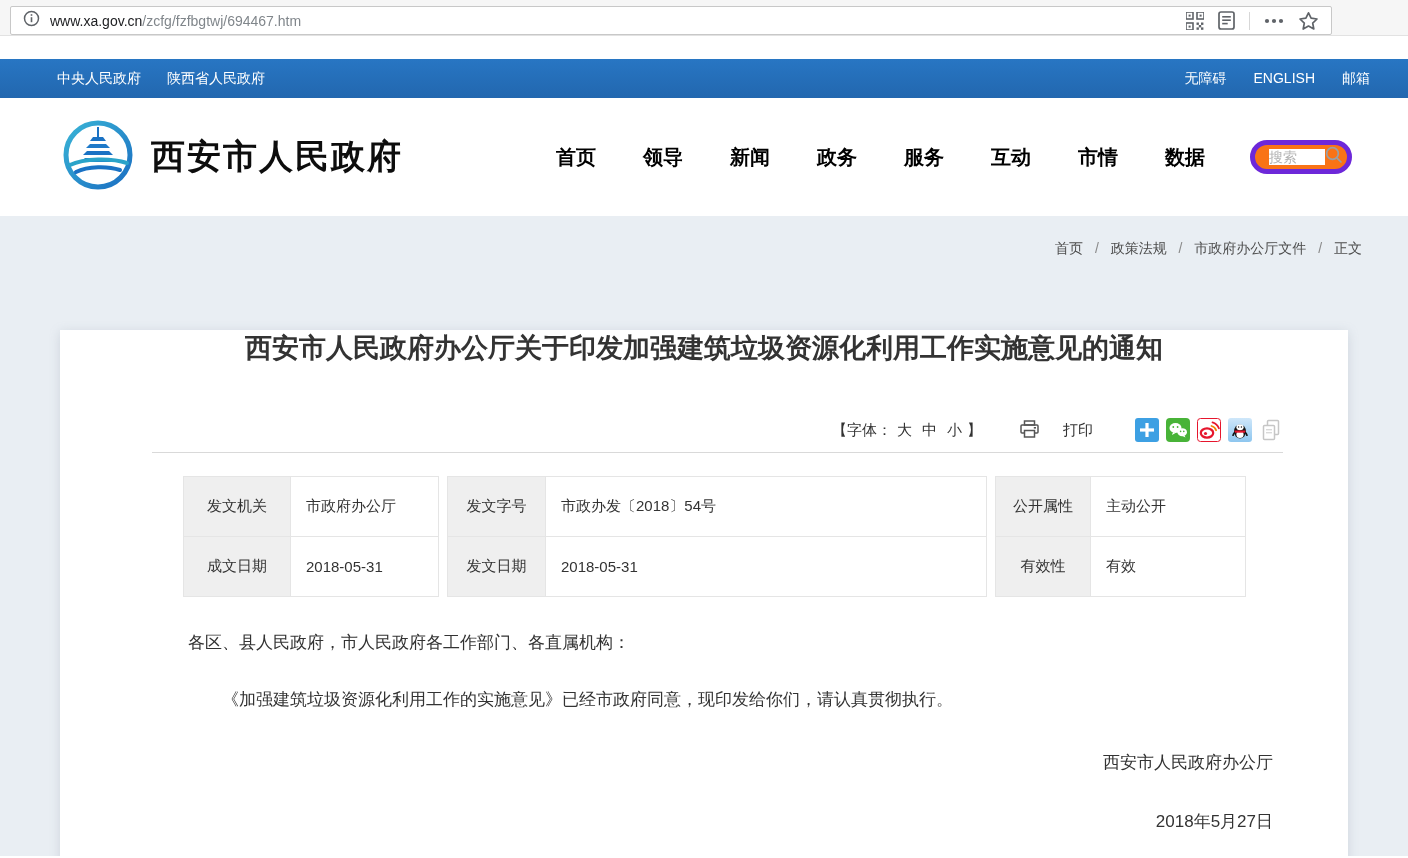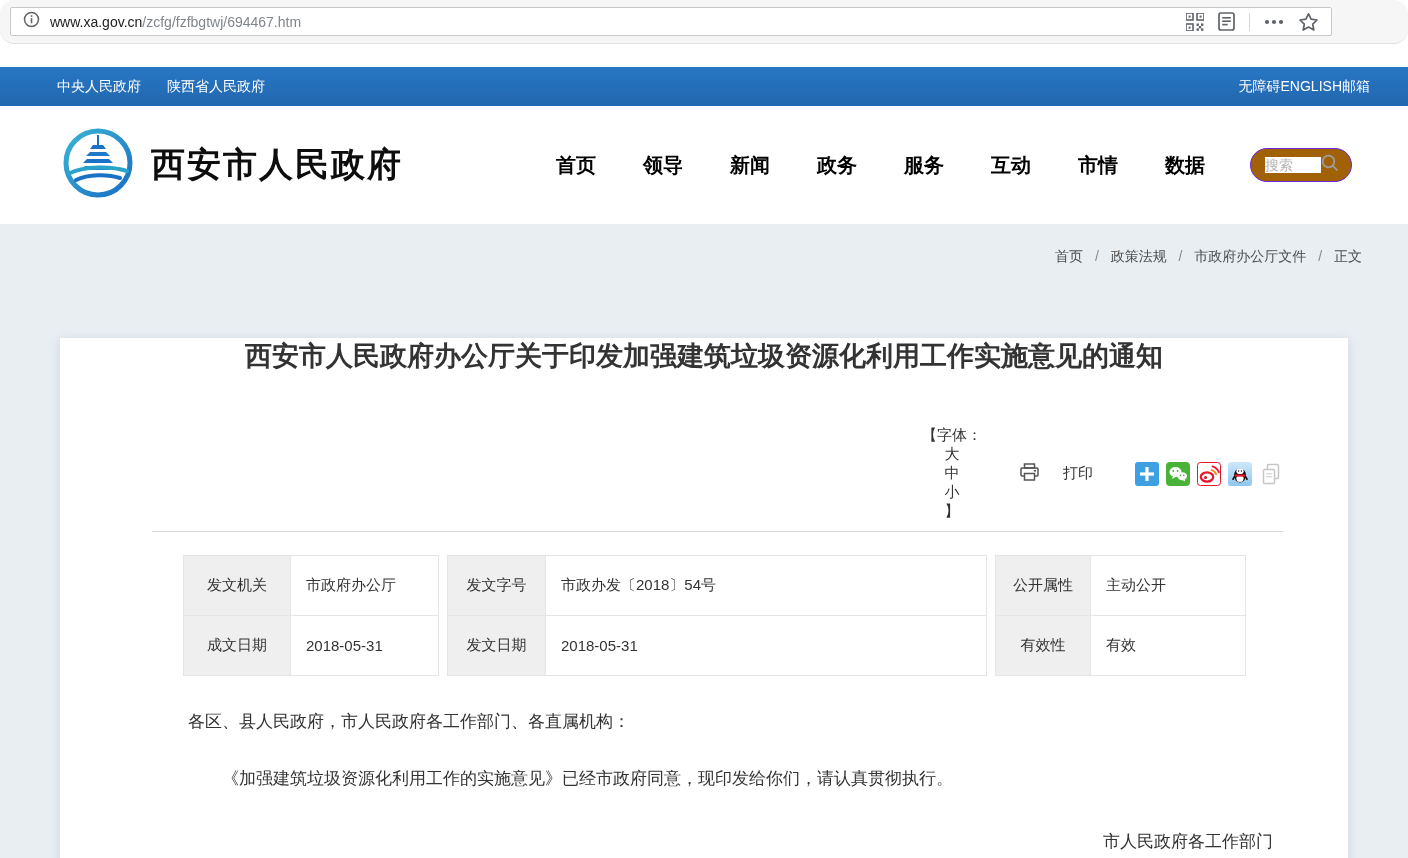--- a/index.html
+++ b/index.html
@@ -1,66 +1,66 @@
 <!DOCTYPE html>
 <html><head>
 <meta charset="utf-8">
 <style>
   * { box-sizing: border-box; margin: 0; padding: 0; }
   html,body { width:1408px; height:858px; overflow:hidden; }
   body { font-family:"Liberation Sans","DejaVu Sans",sans-serif; background:#fff; }
 
   
-  .browser-bar { height:44px; background:#f6f6f6; border-bottom:1px solid #e2e2e2;
-                 display:flex; align-items:center; padding:0 10px;border-radius:14px; }
+  .browser-bar { height:36px; background:#f6f6f6; border-bottom:1px solid #e2e2e2;
+                 display:flex; align-items:flex-end; padding:0 10px; }
   .address-field { flex:0 0 auto; width:1322px; height:29px; background:#fff;
                    border:1px solid #c8c8c8; border-radius:2px; display:flex;
                    align-items:center; padding:0 12px; }
   .url-text { font-size:14px; margin-left:10px; white-space:nowrap; flex:1; cursor:text; }
   .url-domain { color:#202124; }
   .url-path { color:#80868b; }
   .chrome-icons { display:flex; align-items:center; gap:14px; }
   .chrome-sep { width:1px; height:18px; background:#d7d7d7; }
   .chrome-icons svg { display:block; }
 
   
   .gap-strip { height:23px; background:#fff; }
   .topbar { height:39px; background:linear-gradient(#2876c3,#2267af); display:flex;
             align-items:center; padding:0 38px 0 57px; color:#fff; font-size:14px; }
   .topbar a { color:#fff; text-decoration:none; cursor:pointer; }
   .topbar .left { display:flex; gap:26px; }
-  .topbar .right { margin-left:auto; display:flex; }
+  .topbar .right { margin-left:auto; display:flex; gap:27px; }
 
   
   .site-header { height:118px; background:#fff; display:flex; align-items:center;
                  padding:0 56px 0 60px; }
   .logo { display:flex; align-items:center; gap:15px; }
   .logo-name { font-size:34px; font-weight:700; color:#0d0d0d; letter-spacing:2px; line-height:1.1; }
   .logo-domain { font-size:15px; font-weight:700; color:#1a1a1a; letter-spacing:7px; margin-top:7px; }
   .main-nav { display:flex; gap:47px; margin-left:auto; margin-right:45px; }
   .main-nav span { font-size:20px; font-weight:700; color:#000; cursor:pointer; white-space:nowrap; }
-  .search-pill { width:102px; height:34px; border:1px solid #6d28d9; border-radius:17px;
-                 display:flex; align-items:center; padding:0 10px 0 14px; background:#a16207; }
+  .search-pill { width:102px; height:34px; border:5px solid #6d28d9; border-radius:17px;
+                 display:flex; align-items:center; padding:0 10px 0 14px; background:#f97316; }
   .search-pill input { border:none; outline:none; width:56px; font-size:14px; color:#777; }
   .search-pill input::placeholder { color:#b3b3b3; }
 
   
   .content-zone { height:640px; background:#e9eef3; overflow:hidden; }
   .breadcrumb { text-align:right; padding:24px 46px 0 0; font-size:14px; color:#4d4d4d; }
   .breadcrumb .crumb { cursor:pointer; }
   .breadcrumb .sep { color:#8a8a8a; margin:0 8px; }
 
   .card { margin:13px 60px 0; background:#fff; height:700px;
           box-shadow:0 2px 10px rgba(140,152,168,.28); }
   .doc-title { margin:72px 100px 0; text-align:center; font-size:27px; font-weight:600;
                color:#333; line-height:1.35; }
 
   .tools { display:flex; align-items:center; justify-content:flex-end;
            margin:52px 65px 0 92px; color:#333; font-size:15px; }
-  .font-widget { display:flex; align-items:center;flex-direction:column; }
+  .font-widget { display:flex; align-items:flex-end; }
   .font-size-btn { margin:0 5px; cursor:pointer; }
   .print-widget { display:flex; align-items:center; gap:24px; margin-left:38px; cursor:pointer; }
   .share-bar { display:flex; align-items:center; gap:7px; margin-left:42px; }
   .share-bar svg { display:block; cursor:pointer; }
 
   .divider { border-top:1px solid #d9d9d9; margin:10px 65px 0 92px; }
 
   
   .meta { display:flex; gap:8px; margin:23px 0 0 123px; }
   .meta table { border-collapse:collapse;padding-left:20px; }
@@ -322,18 +322,18 @@
           <td class="lbl">有效性</td>
           <td class="val">有效</td>
         </tr>
       </tbody>
         </table>
     </div>
 
     <div class="doc-body">
       <p class="salutation">各区、县人民政府，市人民政府各工作部门、各直属机构：</p>
       <p class="para">《加强建筑垃圾资源化利用工作的实施意见》已经市政府同意，现印发给你们，请认真贯彻执行。</p>
-      <p class="sign">市人民政府各工作部门</p>
+      <p class="sign">西安市人民政府办公厅</p>
       <p class="sdate">2018年5月27日</p>
     </div>
 
   </div>
 </div>
 
 </body></html>

